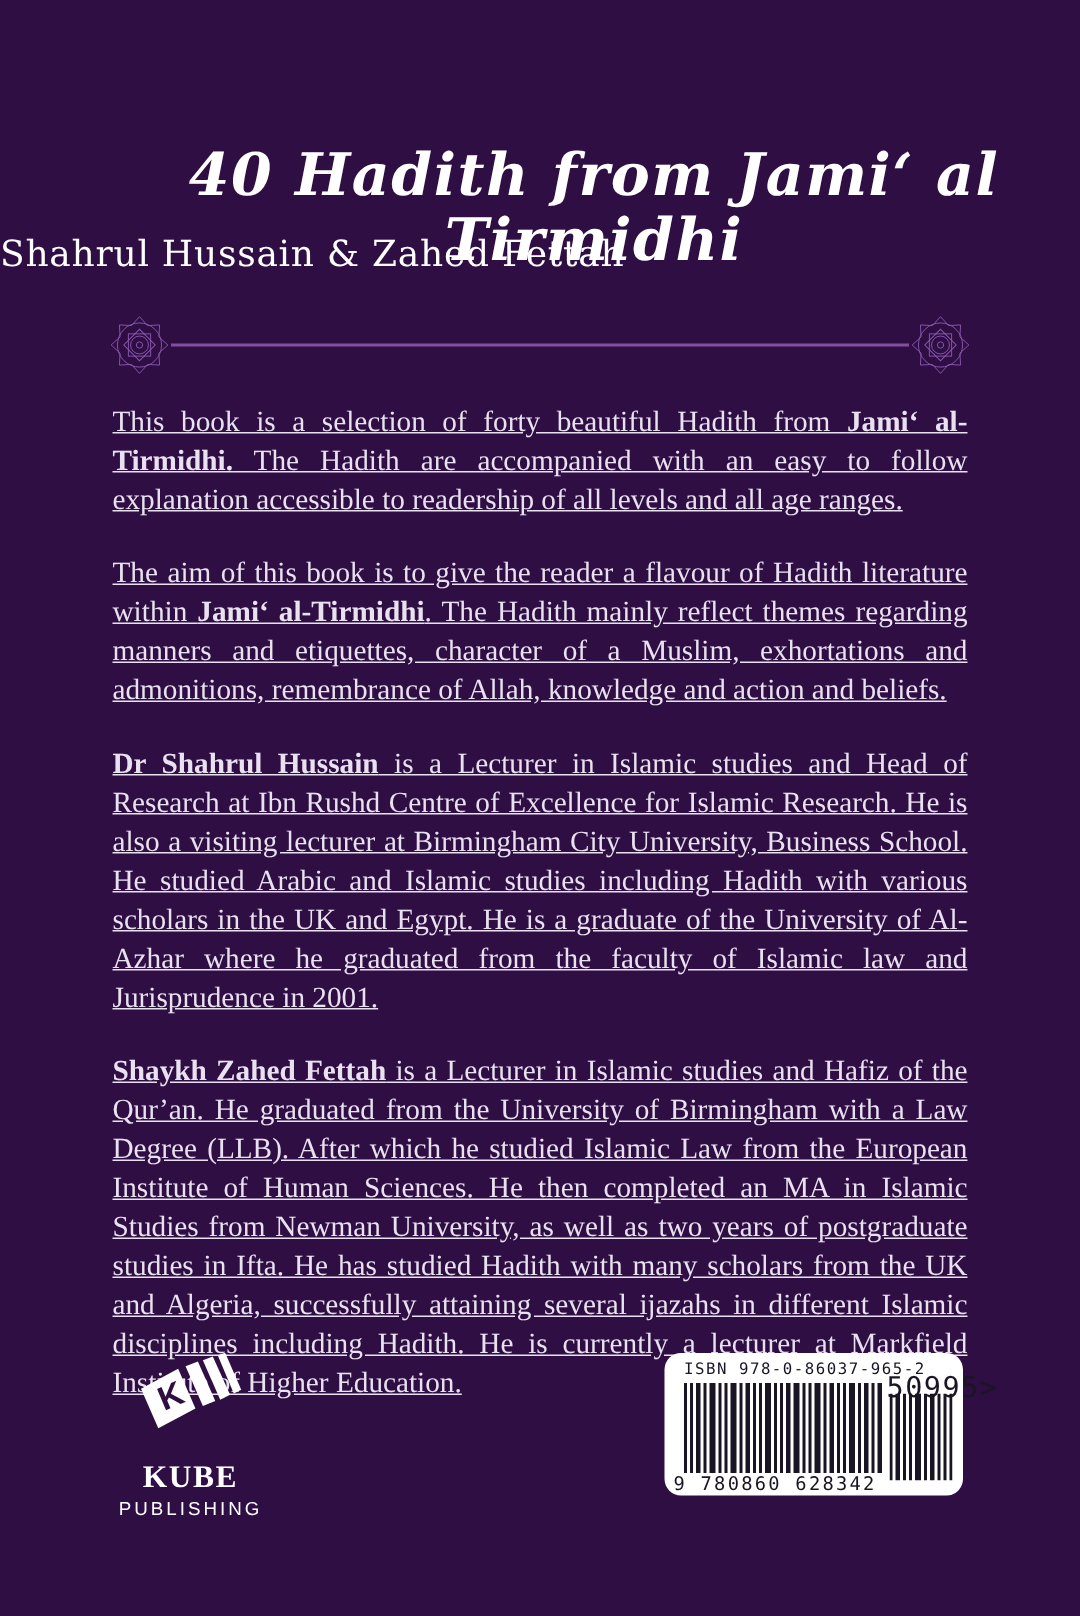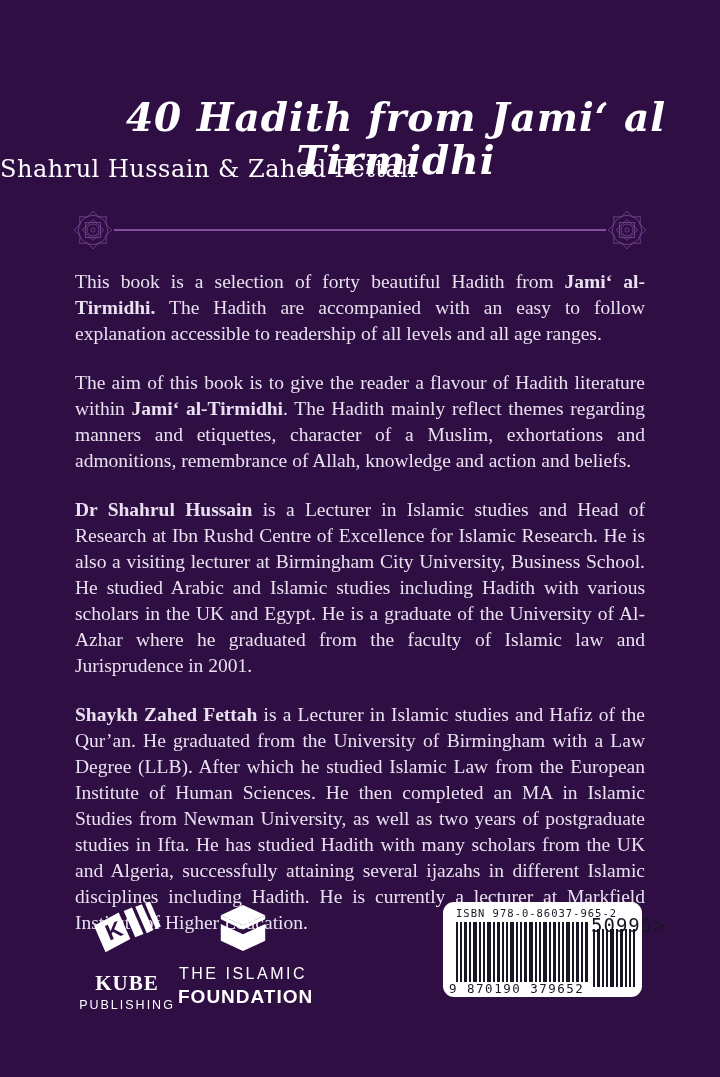--- a/index.html
+++ b/index.html
@@ -30,21 +30,21 @@
   .divider{
     position:absolute;top:208px;left:72px;width:576px;height:44px;
     display:flex;align-items:center;color:var(--ornament);
   }
   .divider .rule{flex:1 1 auto;height:2px;background:var(--ornament);opacity:.9;}
   .rosette{width:42px;height:42px;flex:0 0 auto;}
   
   .content{
     position:absolute;top:269px;left:75px;width:570px;
     color:var(--text);
-    font-size:19.5px;line-height:26px;
+    font-size:19.5px;line-height:26px;text-decoration:underline;
   }
   .content p{margin:0 0 23px 0;text-align:justify;}
   .content .b{font-weight:bold;}
   
   .footer{position:absolute;top:885px;left:0;width:720px;height:140px;}
   .pub{position:absolute;text-align:center;color:#ffffff;font-family:"Liberation Sans", sans-serif;}
   .kube{left:70px;top:16px;width:114px;}
   .kube .icon{width:86px;height:66px;margin:0 auto;}
   .kube .word{font-size:21px;font-weight:bold;letter-spacing:1px;line-height:1.0;margin-top:2px;font-family:Liberation Serif, serif;}
   .kube .sub{font-size:12.5px;letter-spacing:2px;margin-top:4px;}
@@ -120,31 +120,20 @@
           <polygon points="46,12 56,8 70,40 60,44"></polygon>
           <polygon points="60,7 68,4 82,35 74,39"></polygon>
           <polygon points="72,3 78,1 91,31 85,34"></polygon>
         </g>
         <text x="25" y="46" transform="rotate(-23 32 38)" font-family="Liberation Sans, sans-serif" font-size="27" font-weight="bold" fill="var(--bg)">K</text>
       </svg>
       <div class="word">KUBE</div>
       <div class="sub">PUBLISHING</div>
     </div>
 
-    <div class="pub ifound">
-      <svg class="icon" viewBox="0 0 60 58">
-        <g fill="#ffffff">
-          <polygon points="30,0 58,13 30,26 2,13"></polygon>
-          <path d="M2,13 L2,18 L30,31 L58,18 L58,13 L30,26 Z"></path>
-          <polygon points="2,24 30,37 58,24 58,45 30,58 2,45"></polygon>
-        </g>
-      </svg>
-      <div class="l1">THE ISLAMIC</div>
-      <div class="l2">FOUNDATION</div>
-    </div>
 
     <div class="barcode">
       <div class="isbn">ISBN 978-0-86037-965-2</div>
       <svg class="bars-main" viewBox="0 0 132 60" preserveAspectRatio="none">
         <rect x="0" y="0" width="2" height="60"></rect>
           <rect x="4" y="0" width="2" height="60"></rect>
         <rect x="8" y="0" width="3" height="60"></rect>
           <rect x="13" y="0" width="2" height="60"></rect>
         <rect x="17" y="0" width="4" height="60"></rect>
           <rect x="23" y="0" width="2" height="60"></rect>
@@ -178,17 +167,17 @@
           <rect x="4" y="0" width="3" height="52"></rect>
         <rect x="9" y="0" width="2" height="52"></rect>
           <rect x="13" y="0" width="2" height="52"></rect>
         <rect x="17" y="0" width="4" height="52"></rect>
           <rect x="23" y="0" width="2" height="52"></rect>
         <rect x="27" y="0" width="3" height="52"></rect>
           <rect x="32" y="0" width="2" height="52"></rect>
         <rect x="36" y="0" width="2" height="52"></rect>
           <rect x="40" y="0" width="2" height="52"></rect>
       </svg>
-      <div class="digits">9 870190 379652</div>
+      <div class="digits">9 780860 628342</div>
     </div>
 
   </div>
 </div>
 
 </body></html>

